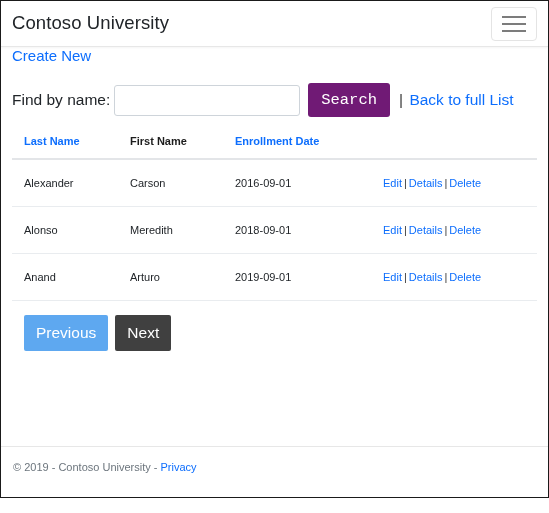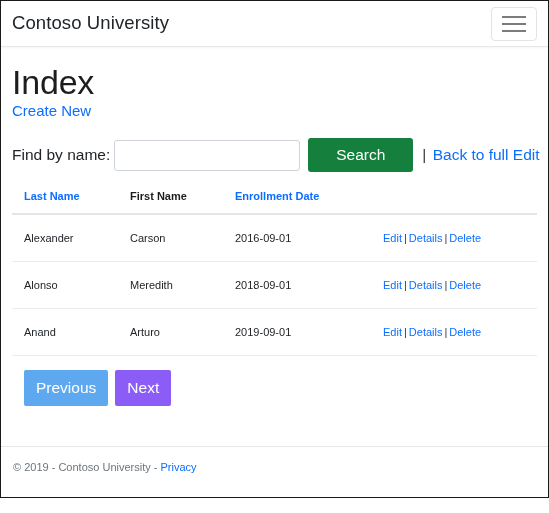--- a/index.html
+++ b/index.html
@@ -120,26 +120,26 @@
     background: #fff;
     font-family: "Liberation Sans", sans-serif;
     font-size: 14px;
     color: #495057;
     padding: 2px 8px;
     outline: none;
   }
   .search-btn {
     margin-left: 8px;
     height: 34px;
-    padding: 0 28px;
+    padding: 0 13px;
     border: none;
     border-radius: 3px;
-    background: #15803d;
+    background: #701a75;
     color: #ffffff;
-    font-family: Liberation Sans, sans-serif;
+    font-family: Liberation Mono, monospace;
     font-size: 15.5px;
     cursor: pointer;
     line-height: 34px;
   }
   .back-wrap {
     margin-left: 9px;
     font-size: 15.5px;
     color: #2b2b2b;
     white-space: nowrap;
   }
@@ -191,21 +191,21 @@
     padding: 0 12px;
     border: none;
     border-radius: 2px;
     color: #ffffff;
     font-family: "Liberation Sans", sans-serif;
     font-size: 15.5px;
     cursor: pointer;
     line-height: 36px;
   }
   .btn-page.disabled { background: #5ea8f0; cursor: default; }
-  .btn-page.active   { background: #8b5cf6; }
+  .btn-page.active   { background: #404040; }
 
   
   .footer {
     flex: 0 0 auto;
     border-top: 1px solid #e7e7e7;
     padding: 14px 11px 0 12px;
     box-sizing: border-box;
     font-size: 11px;
     color: #6c757d;
     height: 51px;
@@ -221,32 +221,31 @@
     <a class="brand" href="#" style="color:#212529;text-decoration:none;">Contoso University</a>
     <button class="navbar-toggler" aria-label="Toggle navigation">
       <span class="bar"></span>
       <span class="bar"></span>
       <span class="bar"></span>
     </button>
   </div>
 
   <div class="main">
 
-    <h1 class="page-title">Index</h1>
 
     <a class="link create-new" href="#">Create New</a>
 
     
     <div class="search-row">
       <span class="search-label">Find by name:</span>
       <input class="search-input" type="text" value="" placeholder="" style="">
       <button class="search-btn">Search</button>
       <span class="back-wrap">
         <span class="pipe">|</span>
-        <a class="link" href="#">Back to full Edit</a>
+        <a class="link" href="#">Back to full List</a>
       </span>
     </div>
 
     
     <table class="grid">
       <thead>
         <tr>
           <th class="col-last">
             <a class="link" href="#">Last Name</a>
           </th>

